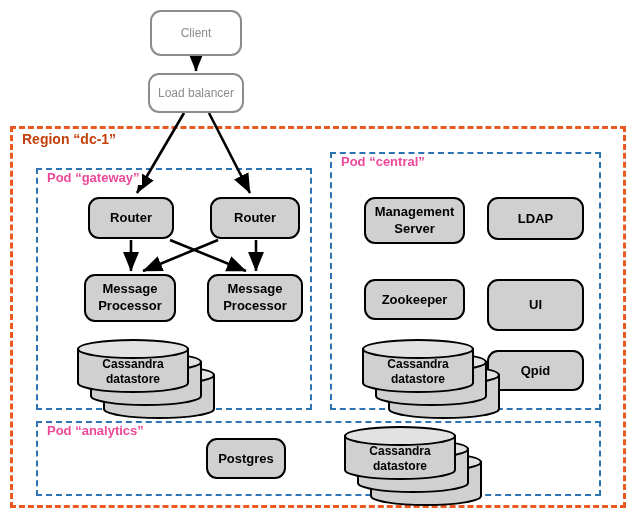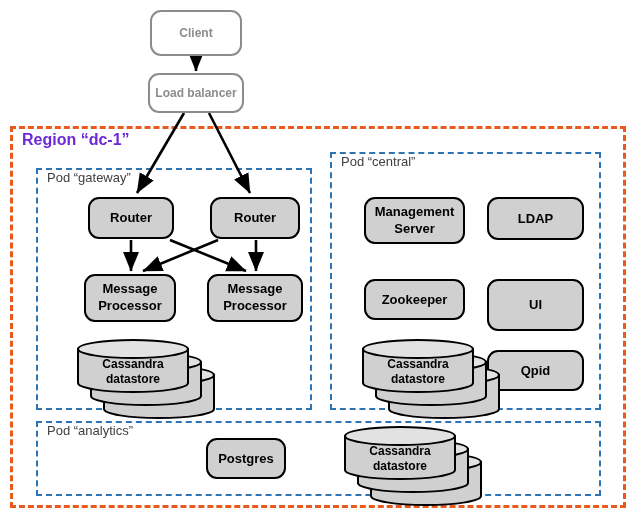--- a/index.html
+++ b/index.html
@@ -12,30 +12,30 @@
   .node{position:absolute;box-sizing:border-box;display:flex;align-items:center;
         justify-content:center;text-align:center;line-height:1.18;}
 
   
   .comp{background:#d0d0d0;border:2px solid #000;border-radius:11px;
         font-weight:bold;font-size:13px;color:#000000;z-index:6;}
   .comp.two-line{line-height:1.3;}
 
   
   .ext{background:#ffffff;border:2px solid #8c8c8c;border-radius:11px;
-       font-weight:bold;font-size:12px;color:#8c8c8c;z-index:6;}
+       font-weight:normal;font-size:12px;color:#8c8c8c;z-index:6;}
 
   
   .region{position:absolute;box-sizing:border-box;
           border:3px dashed #ea5a1f;background:transparent;z-index:1;}
   .pod{position:absolute;box-sizing:border-box;
        border:2px dashed #2e74b5;background:transparent;z-index:2;}
 
-  .region-label{position:absolute;font-weight:bold;font-size:16px;color:#6d28d9;z-index:5;}
-  .pod-label{position:absolute;font-weight:normal;font-size:13px;color:#404040;
+  .region-label{position:absolute;font-weight:bold;font-size:14px;color:#c2410c;z-index:5;}
+  .pod-label{position:absolute;font-weight:bold;font-size:13px;color:#ec4899;
              background:#fff;padding:0 3px;z-index:5;}
 
   
   .datastore{position:absolute;z-index:6;}
   .datastore svg{display:block;overflow:visible;}
   .ds-label{position:absolute;font-weight:bold;font-size:12px;color:#000;
             text-align:center;line-height:1.25;pointer-events:none;}
 
   
   #arrows{position:absolute;left:0;top:0;width:638px;height:520px;z-index:4;

